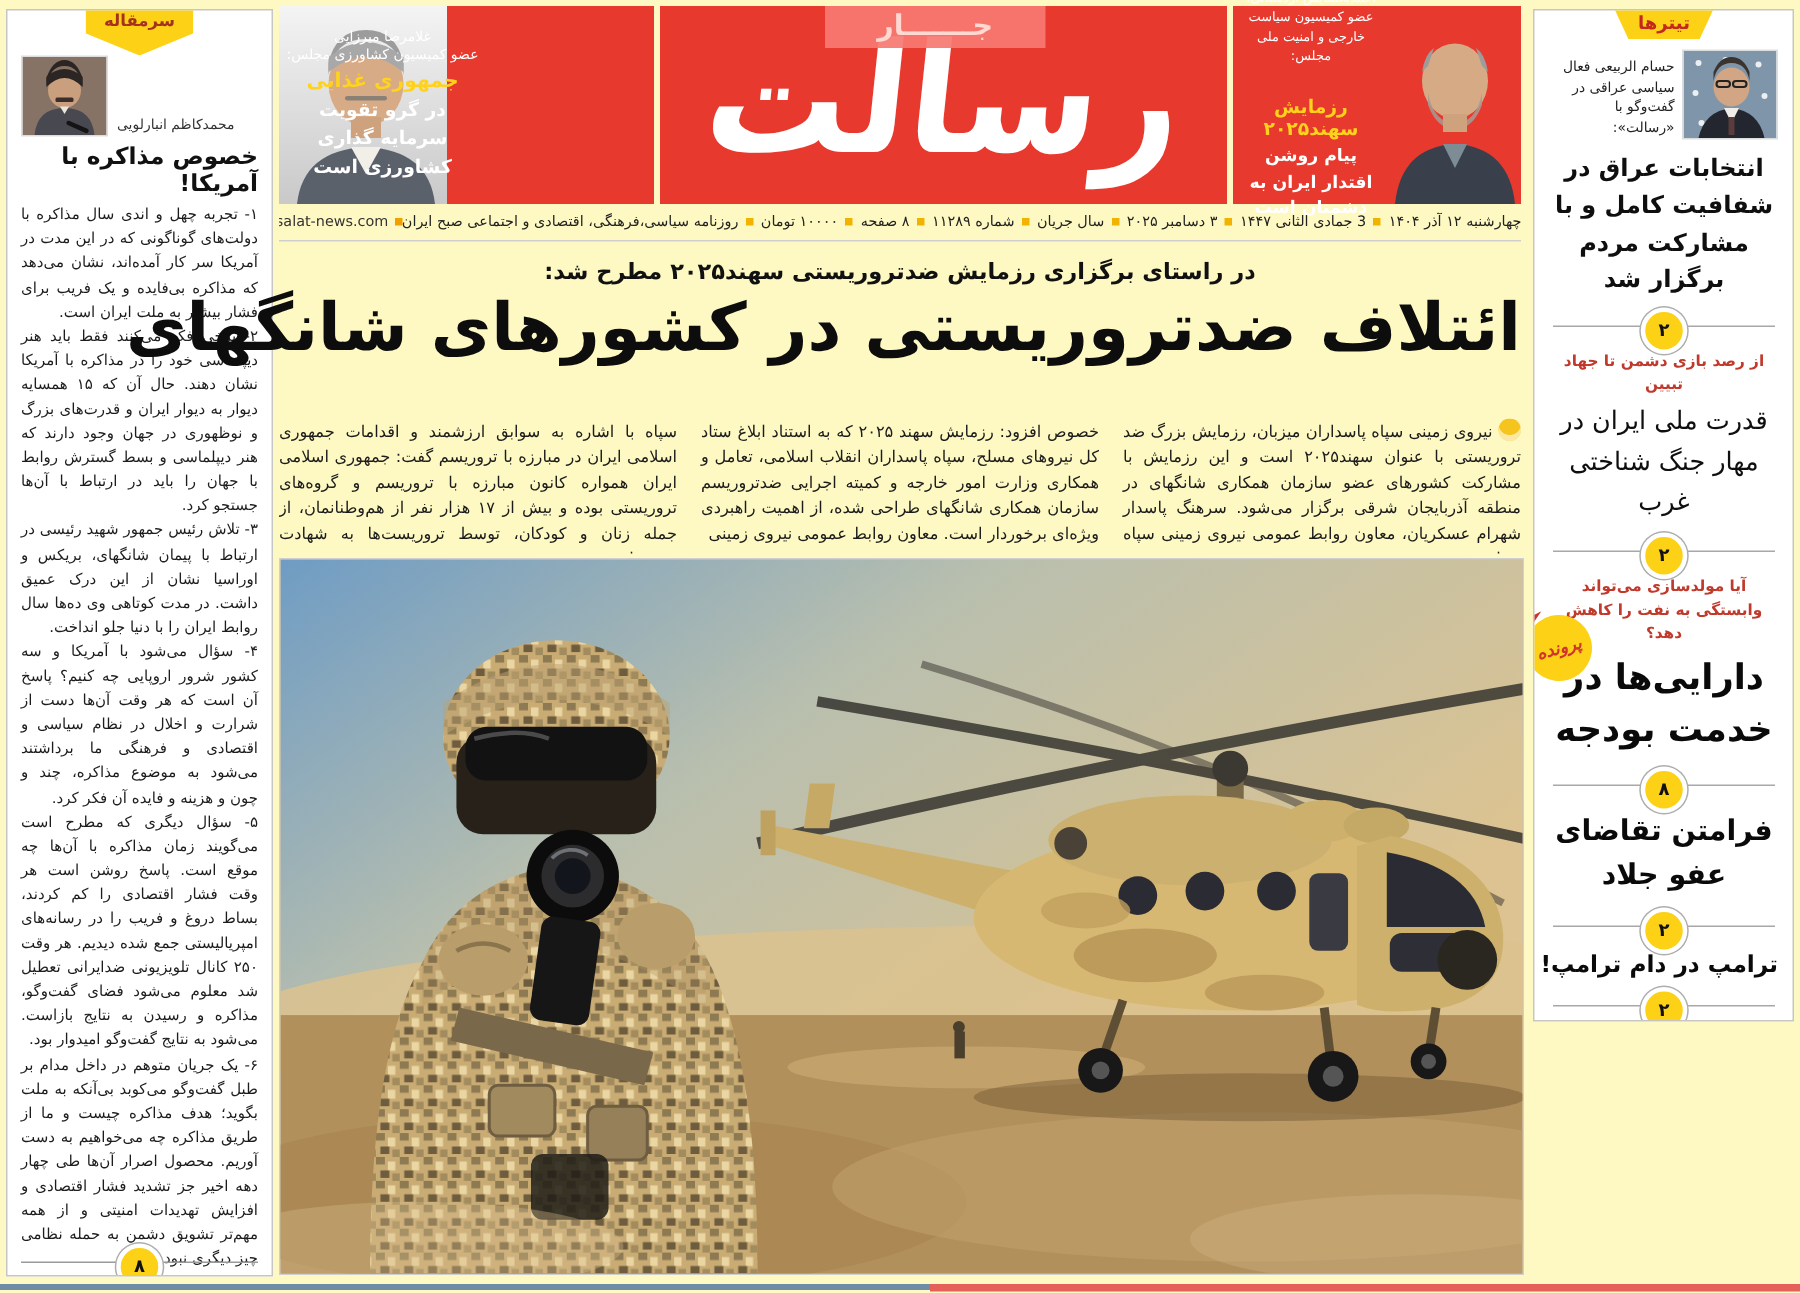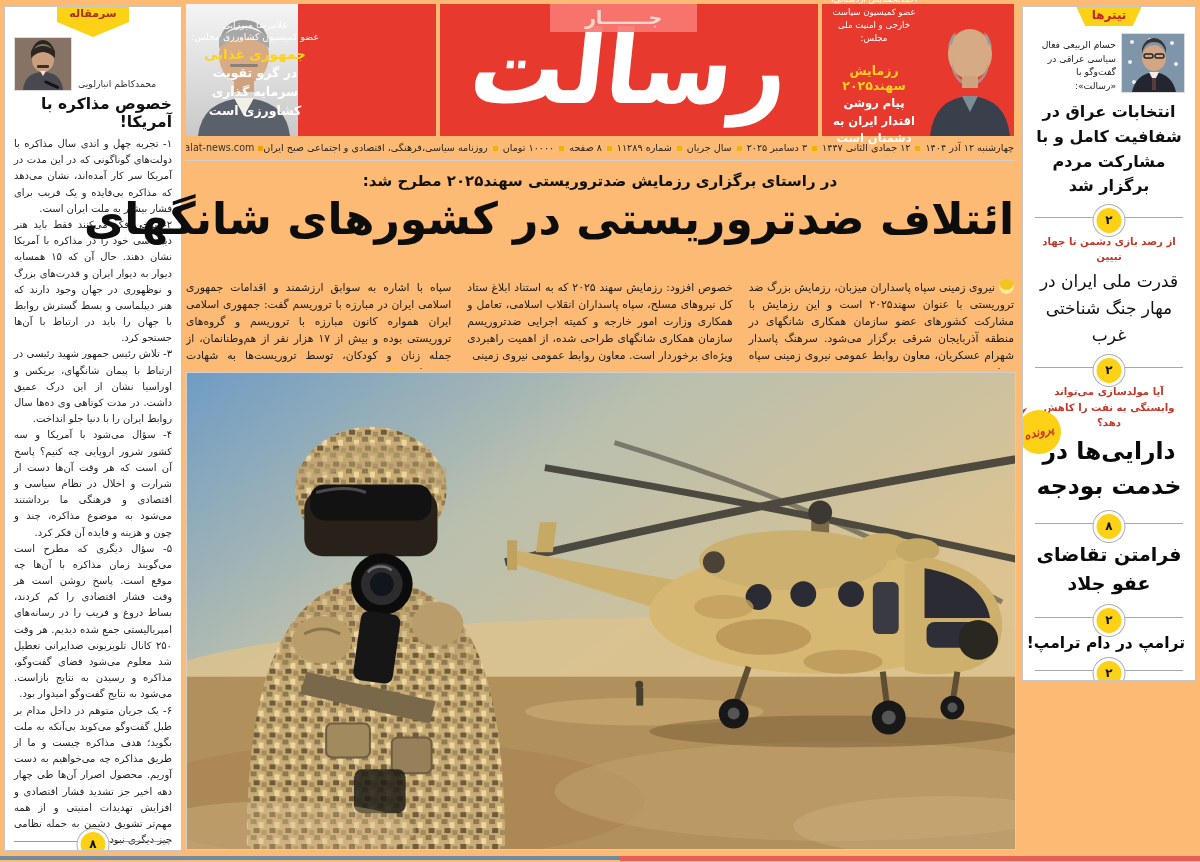--- a/index.html
+++ b/index.html
@@ -1,16 +1,16 @@
 <!DOCTYPE html>
 <html lang="fa" dir="rtl"><head>
 <meta charset="utf-8">
 <style>
   html,body{margin:0;padding:0;background:#f2f2f2;}
-  #page{position:relative;width:1200px;height:862px;background:#fdba74;
+  #page{position:relative;width:1200px;height:862px;background:#fef9c3;
         font-family:"DejaVu Sans",sans-serif;direction:rtl;overflow:hidden;color:#1a1a1a;}
   .abs{position:absolute;box-sizing:border-box;}
 
   
   .editorial{left:4px;top:6px;width:178px;height:845px;border:1px solid #c6c6c6;background:#fff;
              padding:30px 9px 26px 9px;overflow:hidden;}
   .ed-tab{position:absolute;top:-1px;right:50%;transform:translateX(50%);width:72px;height:30px;
           background:#fcd116;clip-path:polygon(0 0,100% 0,100% 52%,50% 100%,0 52%);
           color:#a5321f;font-size:11px;font-weight:bold;text-align:center;padding-top:1px;}
   .ed-head{display:flex;align-items:flex-end;gap:6px;margin-bottom:4px;}
@@ -198,21 +198,21 @@
     </div>
     <div class="promo-text">
       <div class="p-role">احمدبخشایش اردستانی، عضو کمیسیون سیاست خارجی و امنیت ملی مجلس:</div>
       <div class="p-hl">رزمایش سهند۲۰۲۵</div>
       <div class="p-rest">پیام روشن اقتدار ایران به دشمنان است</div>
     </div>
   </div>
 
   <div class="abs dateline">
     <span class="seg">چهارشنبه ۱۲ آذر ۱۴۰۴</span>
-    <span class="seg">۱۲ جمادی الثانی ۱۴۴۷</span>
+    <span class="seg">3 جمادی الثانی ۱۴۴۷</span>
     <span class="seg">۳ دسامبر ۲۰۲۵</span>
     <span class="seg">سال جریان</span>
     <span class="seg">شماره ۱۱۲۸۹</span>
     <span class="seg">۸ صفحه</span>
     <span class="seg">۱۰۰۰۰ تومان</span>
     <span>روزنامه سیاسی،فرهنگی، اقتصادی و اجتماعی صبح ایران</span>
     <span class="dl-end">
       <span class="site">www.resalat-news.com</span>
 
     </span>

